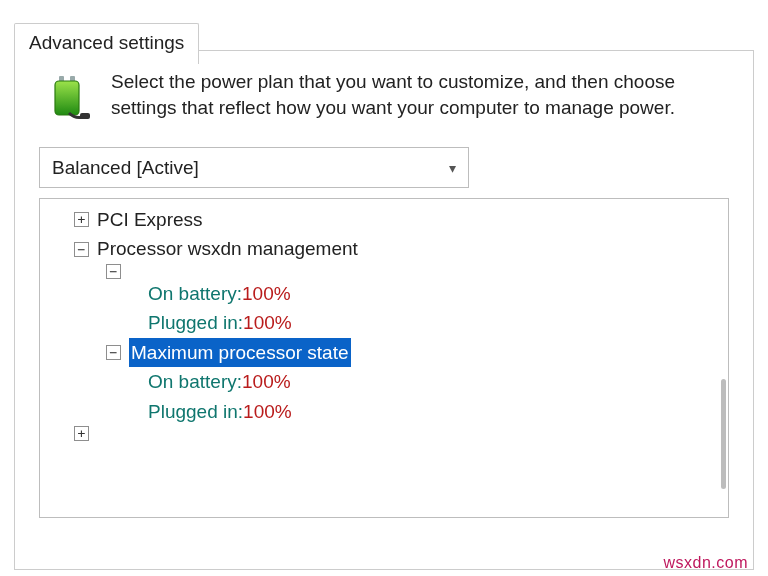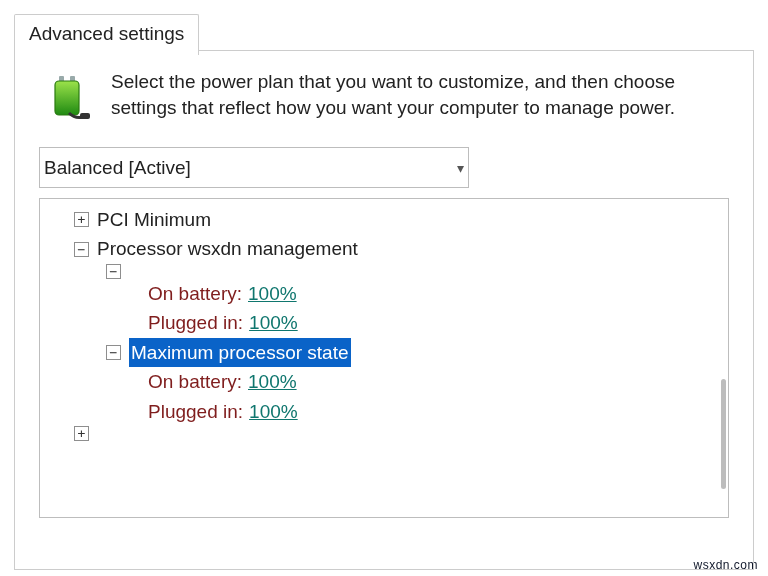--- a/index.html
+++ b/index.html
@@ -23,21 +23,21 @@
       border-bottom: none;
       background: #fff;
       padding: 8px 14px 10px 14px;
       font-size: 19px;
       position: relative;
       z-index: 2;
       border-radius: 2px 2px 0 0;
     }
     .tab-active-cover {
       position: relative;
-      top: 5px;
+      top: 14px;
       background: #fff;
     }
     .tab-panel {
       border: 1px solid #ccc;
       padding: 18px 24px 24px 24px;
       min-height: 520px;
       position: relative;
       z-index: 1;
     }
     .intro {
@@ -56,21 +56,21 @@
     .intro-text {
       font-size: 19px;
       line-height: 1.35;
     }
     .plan-select {
       border: 1px solid #bdbdbd;
       height: 41px;
       display: flex;
       align-items: center;
       justify-content: space-between;
-      padding: 0 4px;
+      padding: 0 12px;
       margin-bottom: 10px;
       font-size: 19px;
       width: 430px;
     }
     .chevron {
       font-size: 14px;
       color: #555;
     }
     .tree-wrap {
       border: 1px solid #bdbdbd;
@@ -103,41 +103,39 @@
     }
     .indent-1 { padding-left: 24px; }
     .indent-2 { padding-left: 56px; }
     .indent-3 { padding-left: 98px; }
     .node-label {  }
     .selected {
       background: #0a63c8;
       color: #ffffff;
       padding: 0px 2px;
     }
-    .kv-label { color: #7f1d1d; }
+    .kv-label { color: #0f766e; }
     .kv-value {
-      color: #0f766e;
-      margin-left: 6px;
-      text-decoration: underline;
+      color: #b91c1c;
     }
     .scrollbar {
       position: absolute;
       right: 2px;
       top: 180px;
       width: 5px;
       height: 110px;
       background: #bdbdbd;
       border-radius: 3px;
     }
     .watermark {
       position: fixed;
       bottom: 4px;
-      right: 10px;
-      font-size: 12px;
-      color: #0f172a;
+      right: 20px;
+      font-size: 16px;
+      color: #be185d;
       letter-spacing: 0.5px;
     }
   </style>
 </head>
 <body>
 
 <div class="window">
 
   <div class="tab-strip">
     <div class="tab tab-active-cover">
@@ -167,21 +165,21 @@
     <div class="plan-select">
       <span>Balanced [Active]</span>
       <span class="chevron">▾</span>
     </div>
 
     <div class="tree-wrap">
       <div class="tree">
 
         <div class="row indent-1">
           <span class="expander">+</span>
-          <span class="node-label">PCI Minimum</span>
+          <span class="node-label">PCI Express</span>
         </div>
 
         <div class="row indent-1">
           <span class="expander">−</span>
           <span class="node-label">Processor wsxdn management</span>
         </div>
 
         <div class="row indent-2">
           <span class="expander">−</span>
         </div>

